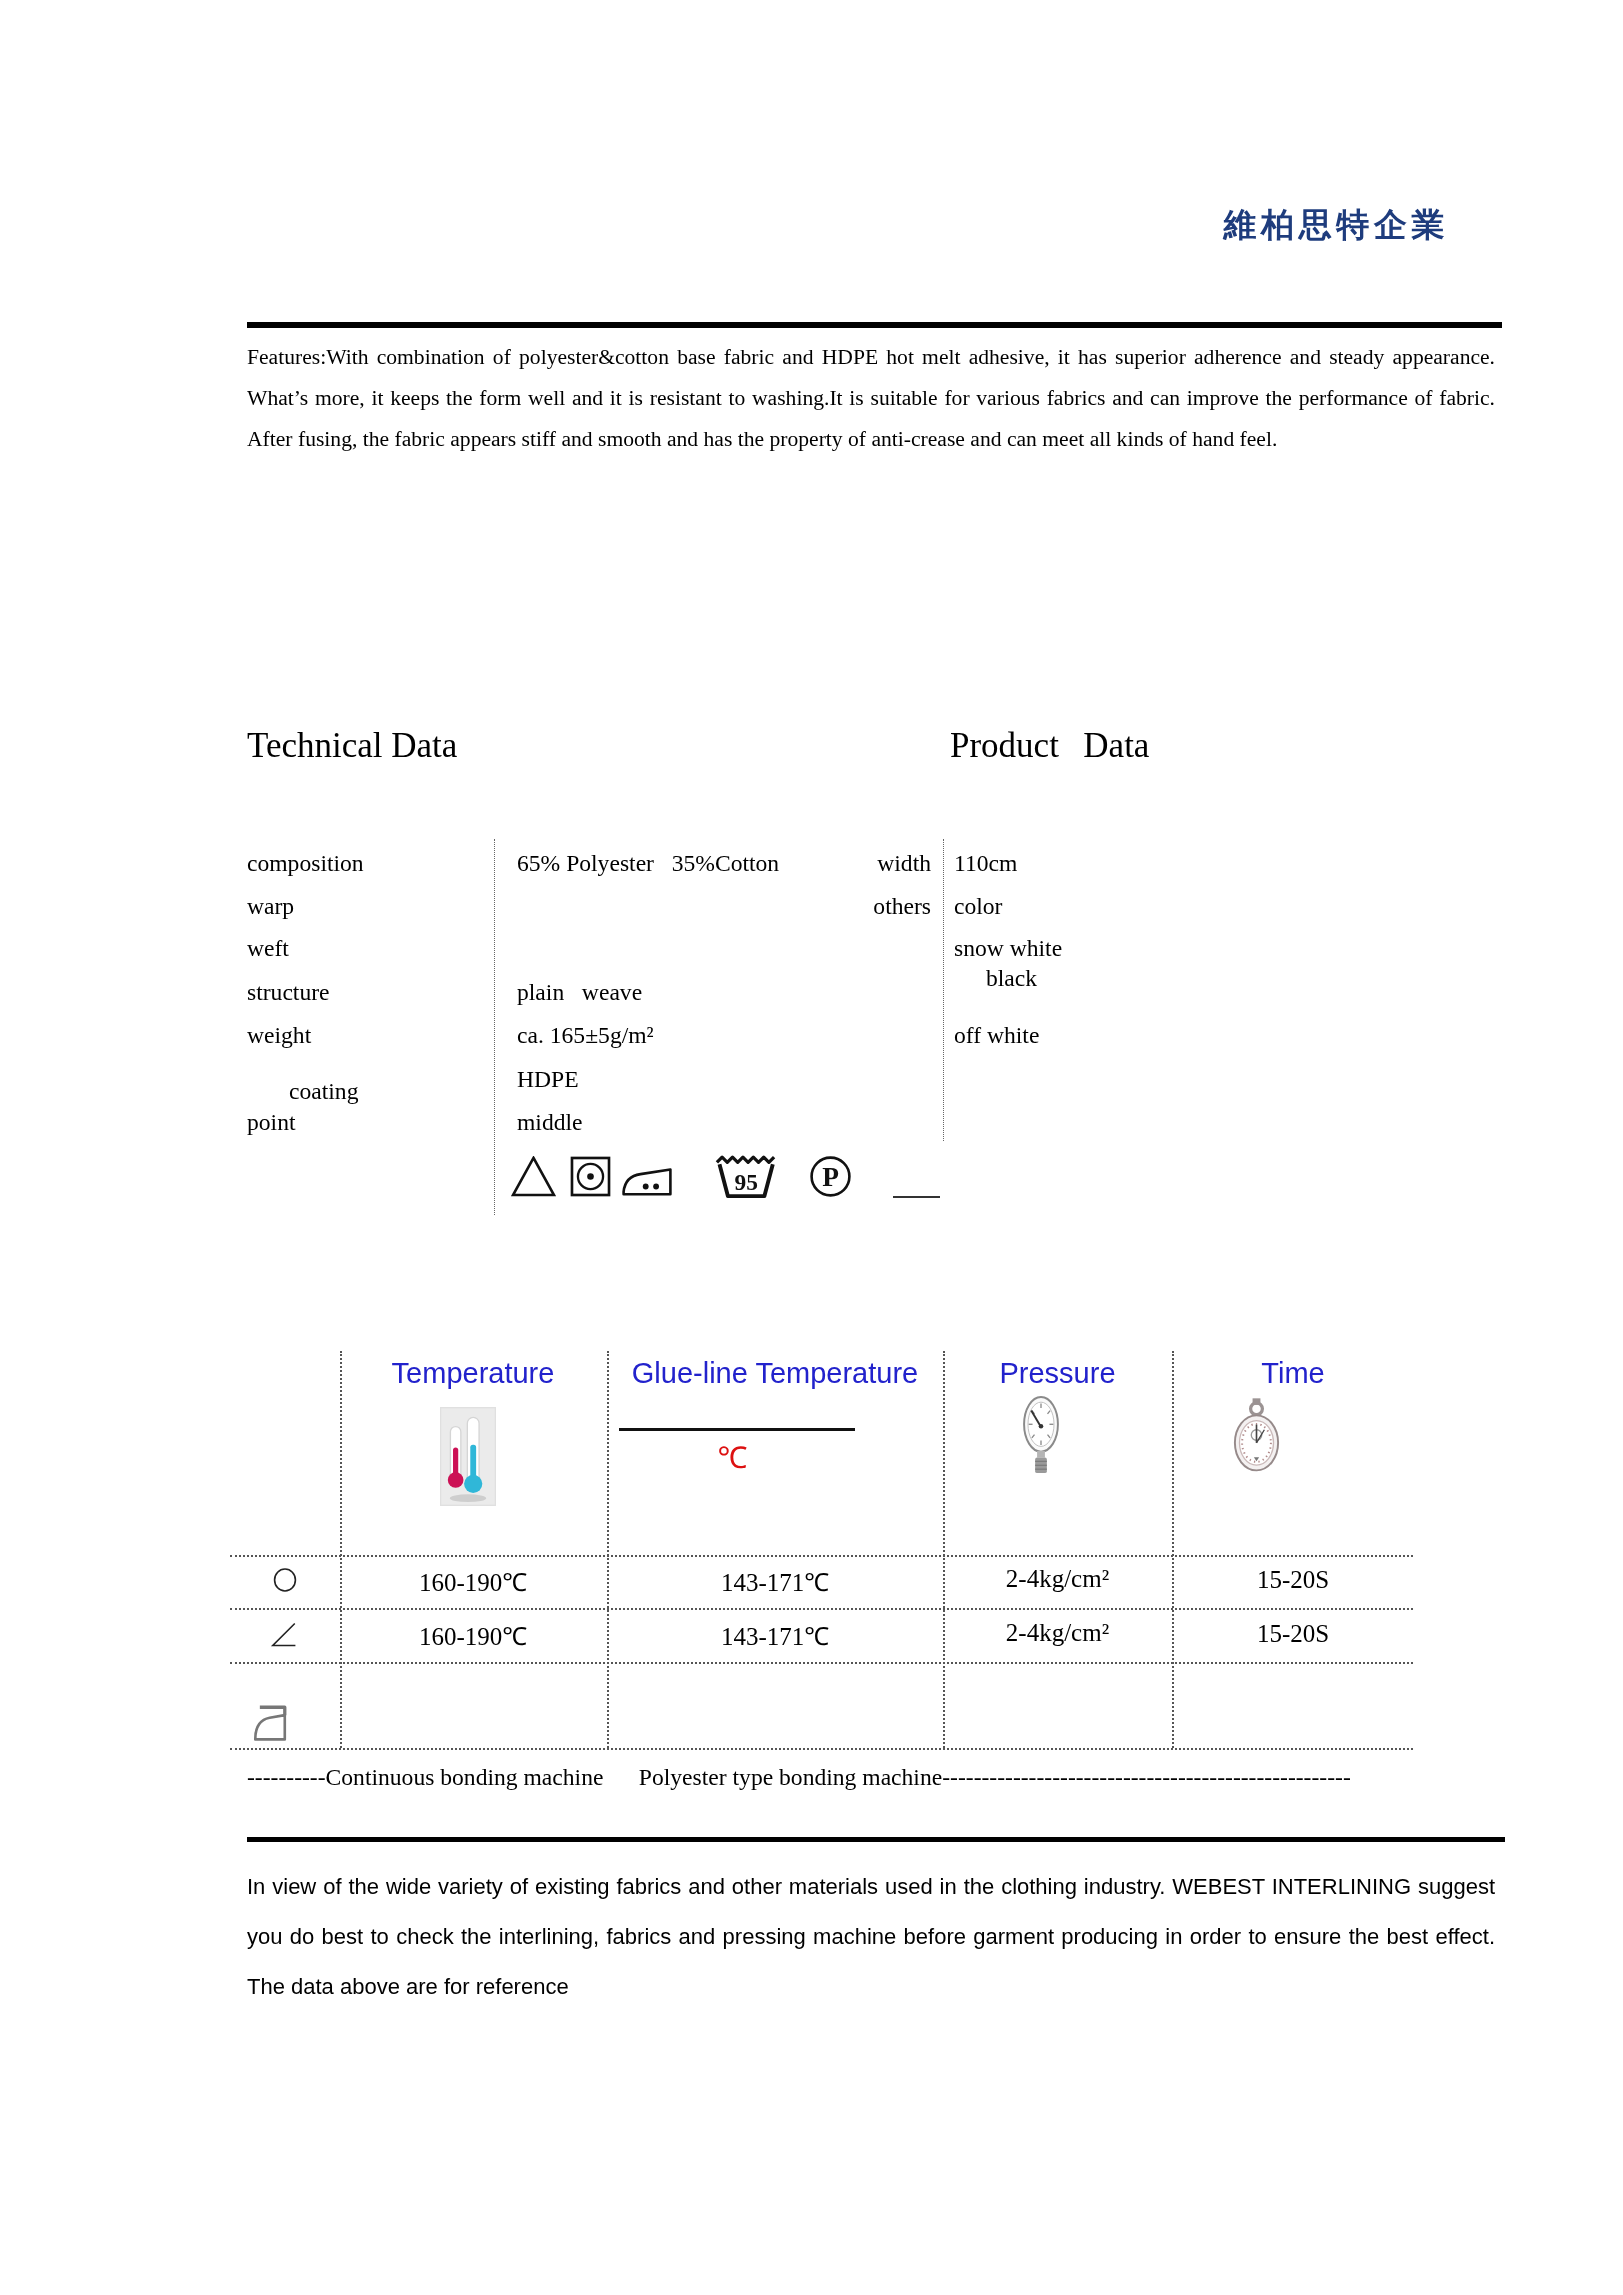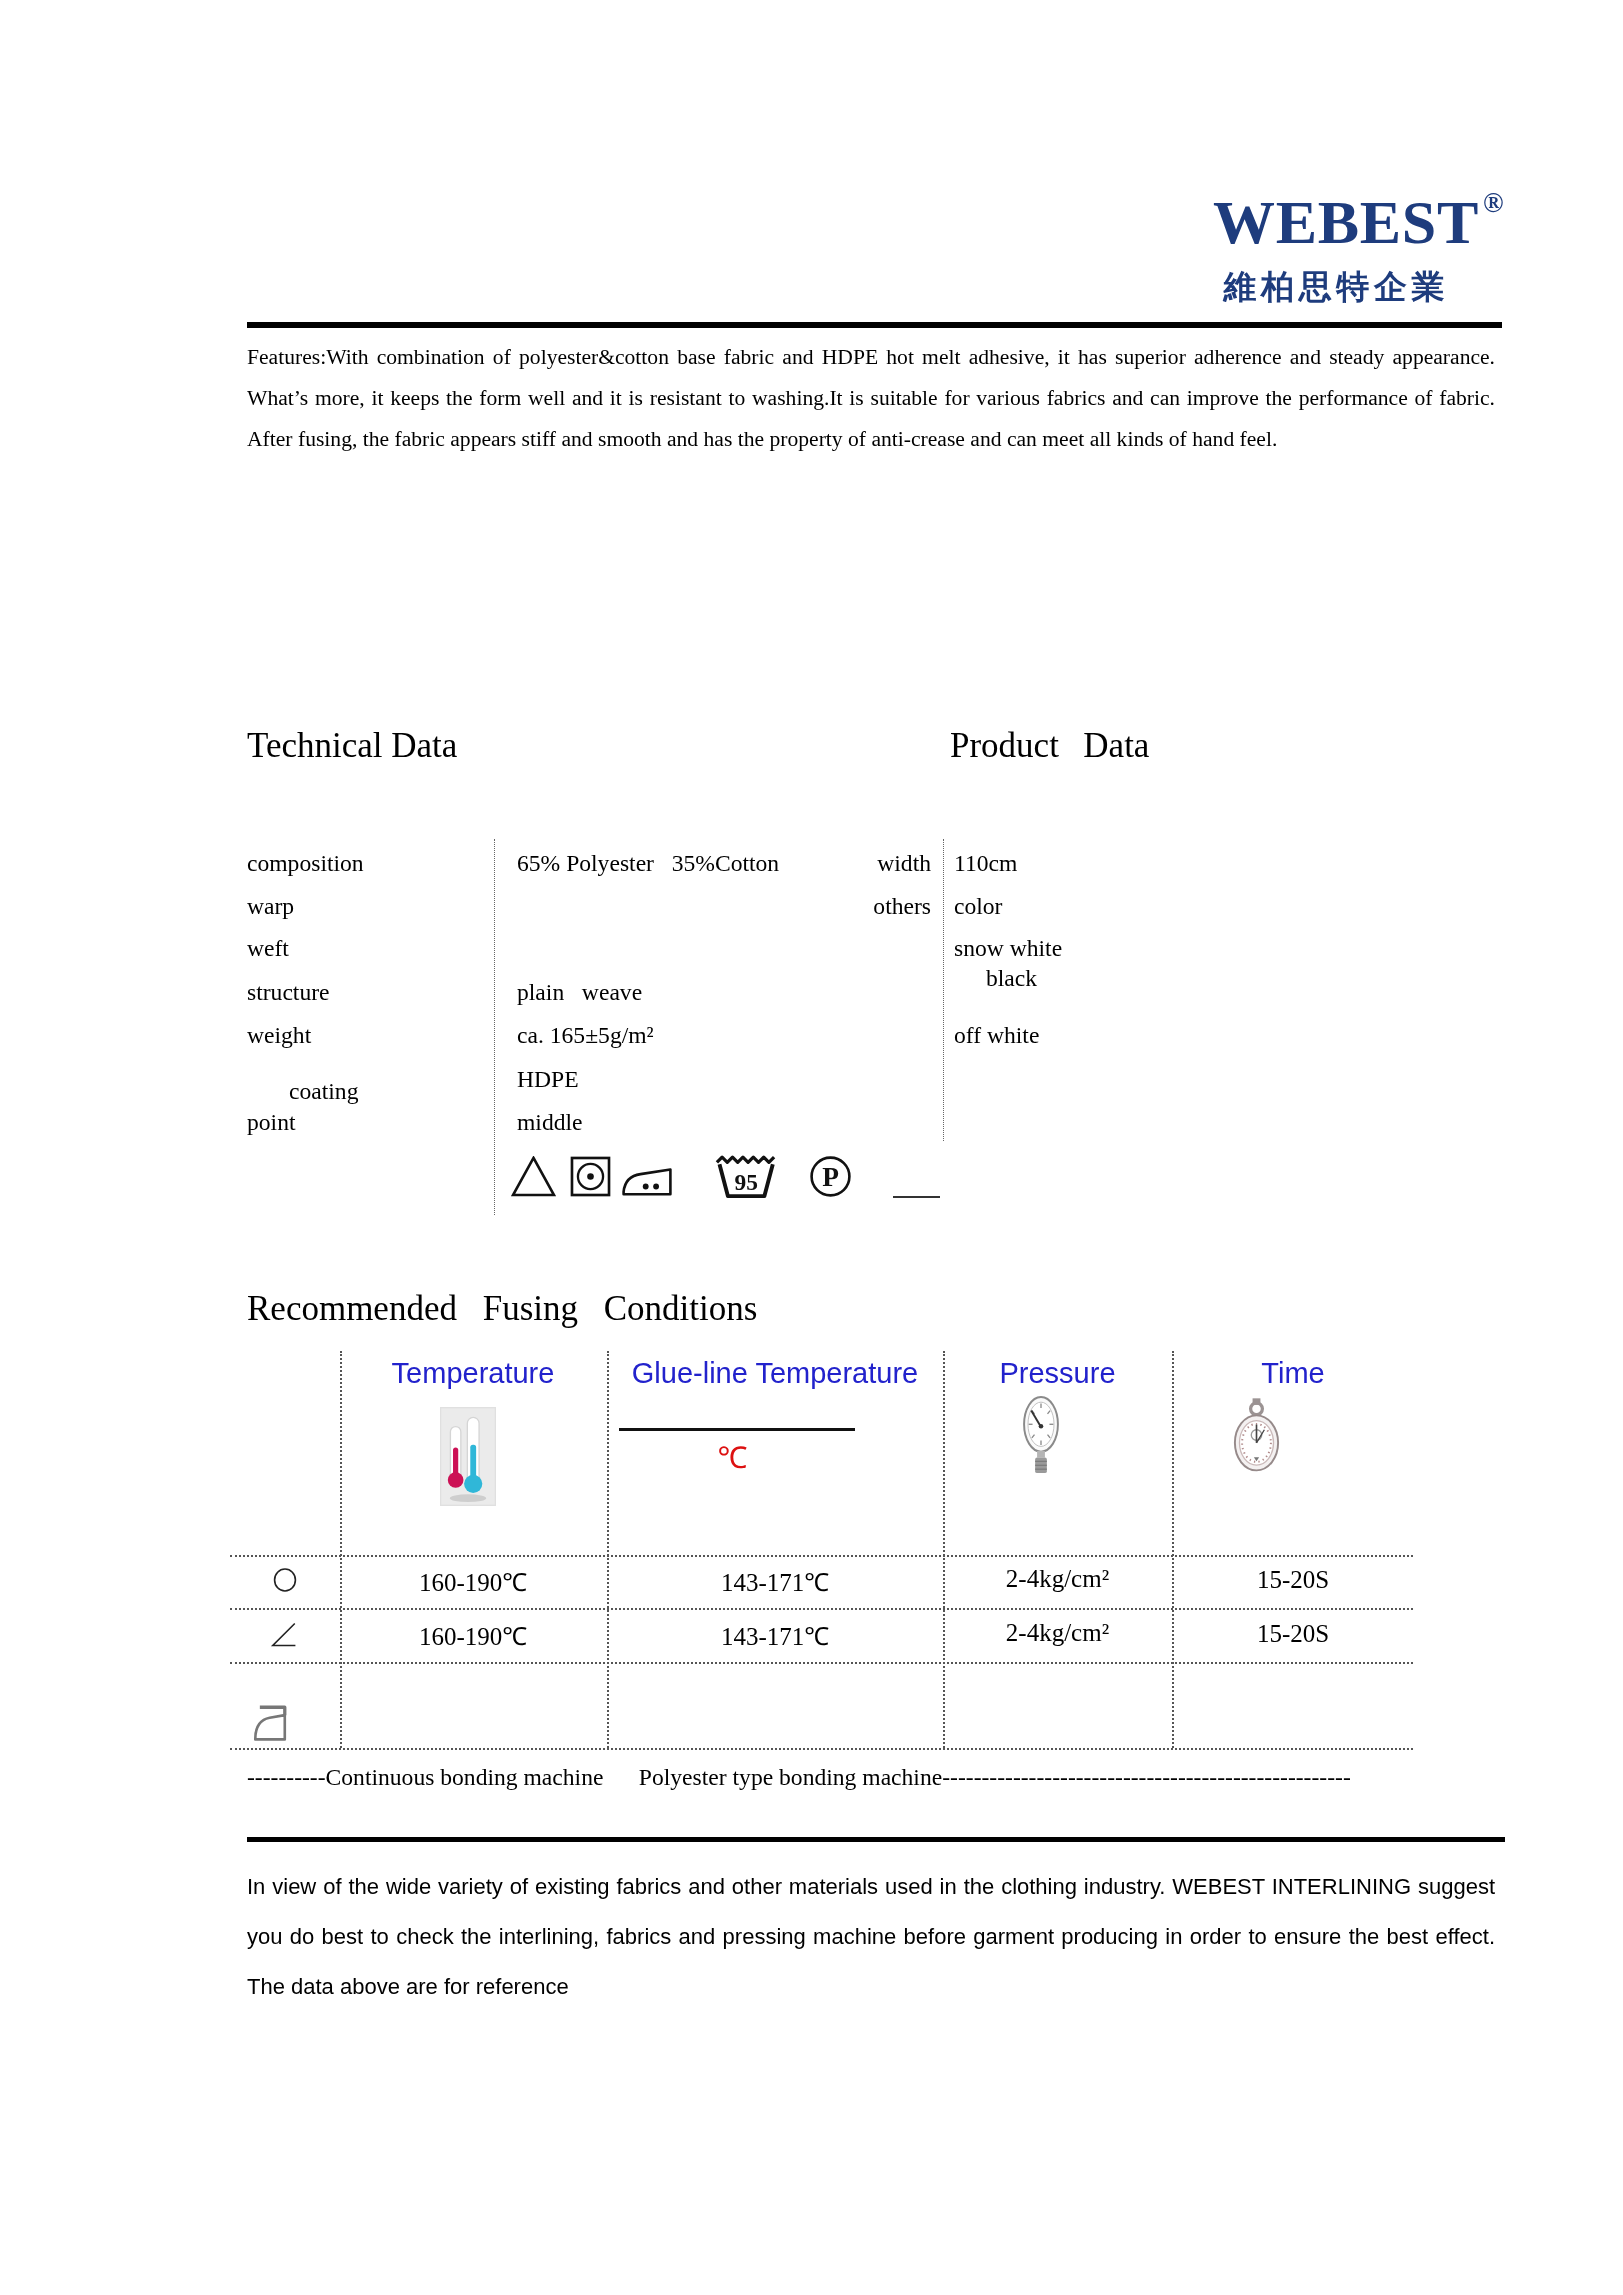--- a/index.html
+++ b/index.html
@@ -47,21 +47,20 @@
 
   svg { display:block; }
 </style>
 </head>
 <body>
 
 <div class="page">
 
 
   <div class="abs" style="left:1213px; top:191px;">
-    <div class="logo-en"><span>WEBEST</span><span class="logo-reg">®</span></div>
     <div class="logo-cn" style="margin-top:17px; margin-left:10.5px;">維柏思特企業</div>
   </div>
 
   <div class="abs rule" style="left:247px; top:322px; width:1255px; height:5.9px;"></div>
 
   <div class="abs intro" style="left:247px; top:337px;">
     <p>Features:With combination of polyester&amp;cotton base fabric and HDPE hot melt adhesive, it has superior adherence and steady appearance. What’s more, it keeps the form well and it is resistant to washing.It is suitable for various fabrics and can improve the performance of fabric. After fusing, the fabric appears stiff and smooth and has the property of anti-crease and can meet all kinds of hand feel.</p>
   </div>
 
   <div class="abs h2" style="left:247px; top:725px;">Technical Data</div>
@@ -119,21 +118,20 @@
     </svg>
   </div>
   <div class="abs" style="left:809px; top:1155px;">
     <svg width="43" height="43" viewBox="0 0 66 66">
       <circle cx="33" cy="33" r="29" fill="none" stroke="#111" stroke-width="4"></circle>
       <text x="33" y="47" text-anchor="middle" font-family="Liberation Serif, serif" font-size="42" font-weight="700" fill="#111">P</text>
     </svg>
   </div>
   <div class="abs careline" style="left:893px; top:1196px; width:47px; height:2px;"></div>
 
-  <div class="abs h2 ws26" style="left:247px; top:1288px;">Recommended Fusing Conditions</div>
 
   <div class="abs vdot" style="left:340px;  top:1351px; height:397px;"></div>
   <div class="abs vdot" style="left:607px;  top:1351px; height:397px;"></div>
   <div class="abs vdot" style="left:943px; top:1351px; height:397px;"></div>
   <div class="abs vdot" style="left:1172px; top:1351px; height:397px;"></div>
 
   <div class="abs hdot" style="left:230px; top:1555px; width:1183px;"></div>
   <div class="abs hdot" style="left:230px; top:1608px; width:1183px;"></div>
   <div class="abs hdot" style="left:230px; top:1662px; width:1183px;"></div>
   <div class="abs hdot" style="left:230px; top:1748px; width:1183px;"></div>

